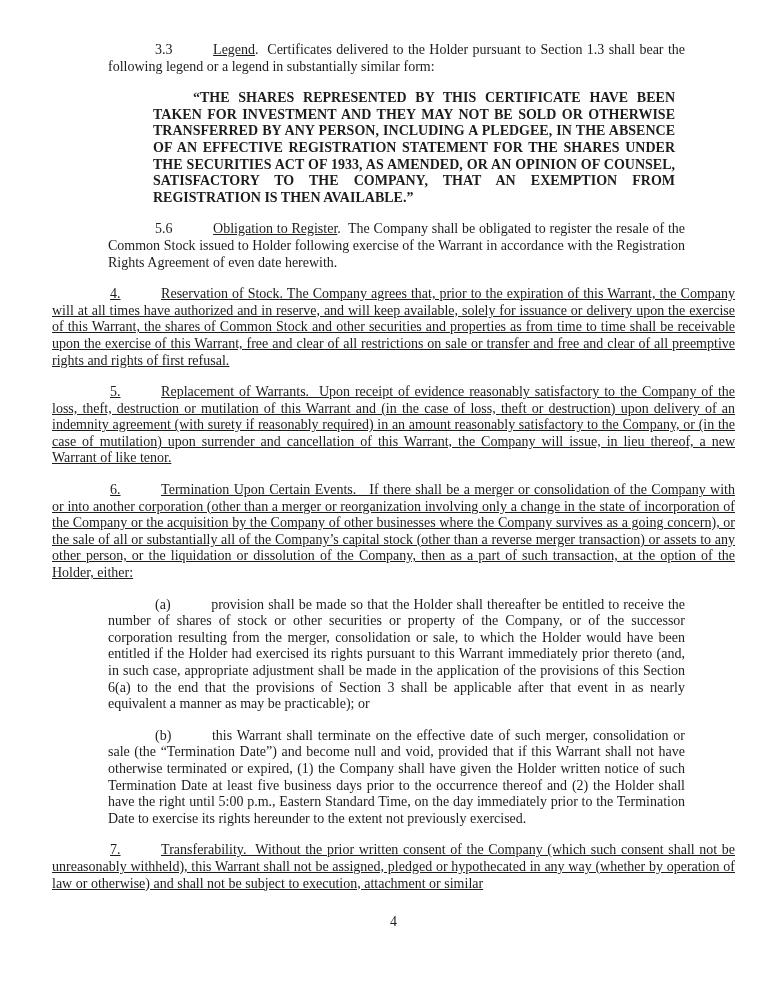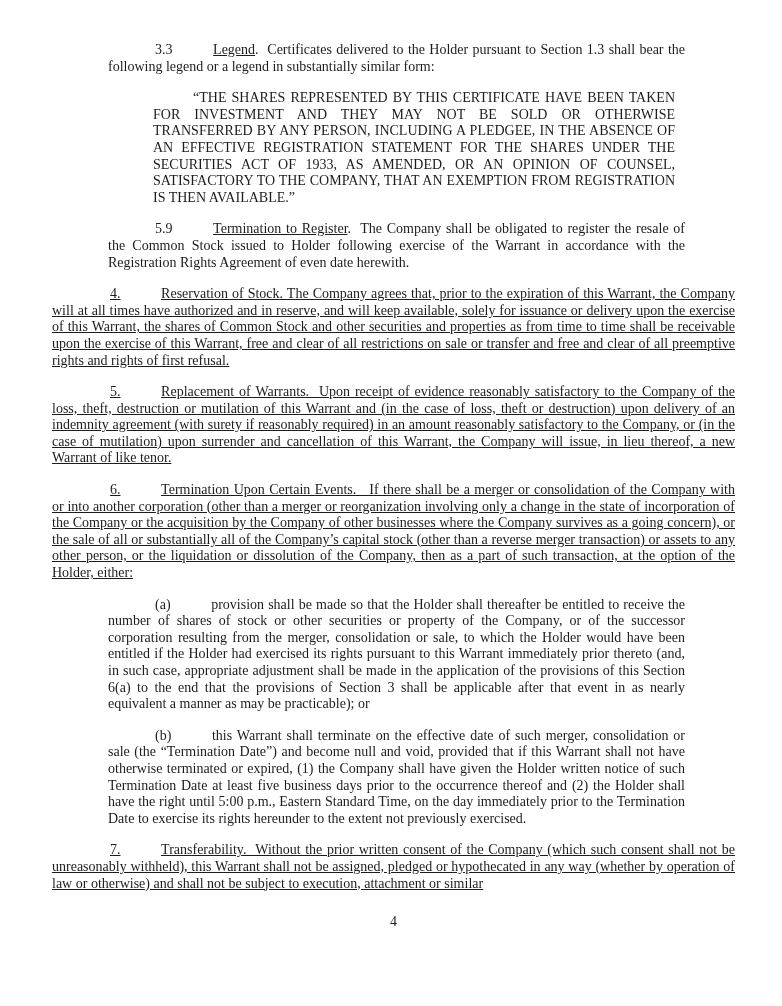--- a/index.html
+++ b/index.html
@@ -30,38 +30,39 @@
   p.l1 {
     margin-left: 56px;
     margin-right: 50px;
     text-indent: 47px;
   }
   
   p.quote {
     margin-left: 101px;
     margin-right: 60px;
     text-indent: 40px;
+    font-weight: bold;
   }
   .num { margin-right: 2.9em; }
   .head { text-decoration: underline; }
   .footer {
     margin-top: 22px;
     text-align: center;
   }
 </style>
 </head>
 <body>
 
 <div class="page">
 
   <p class="para l1"><span class="num">3.3</span><span class="head">Legend</span><span>.&nbsp; Certificates delivered to the Holder pursuant to Section 1.3 shall bear the following legend or a legend in substantially similar form:</span></p>
 
   <p class="para quote"><span>“THE SHARES REPRESENTED BY THIS CERTIFICATE HAVE BEEN TAKEN FOR INVESTMENT AND THEY MAY NOT BE SOLD OR OTHERWISE TRANSFERRED BY ANY PERSON, INCLUDING A PLEDGEE, IN THE ABSENCE OF AN EFFECTIVE REGISTRATION STATEMENT FOR THE SHARES UNDER THE SECURITIES ACT OF 1933, AS AMENDED, OR AN OPINION OF COUNSEL, SATISFACTORY TO THE COMPANY, THAT AN EXEMPTION FROM REGISTRATION IS THEN AVAILABLE.”</span></p>
 
-  <p class="para l1"><span class="num">5.9</span><span class="head">Termination to Register</span><span>.&nbsp; The Company shall be obligated to register the resale of the Common Stock issued to Holder following exercise of the Warrant in accordance with the Registration Rights Agreement of even date herewith.</span></p>
+  <p class="para l1"><span class="num">5.6</span><span class="head">Obligation to Register</span><span>.&nbsp; The Company shall be obligated to register the resale of the Common Stock issued to Holder following exercise of the Warrant in accordance with the Registration Rights Agreement of even date herewith.</span></p>
 
   <p class="para l0"><span class="num">4.</span><span class="head">Reservation of Stock</span><span>. The Company agrees that, prior to the expiration of this Warrant, the Company will at all times have authorized and in reserve, and will keep available, solely for issuance or delivery upon the exercise of this Warrant, the shares of Common Stock and other securities and properties as from time to time shall be receivable upon the exercise of this Warrant, free and clear of all restrictions on sale or transfer and free and clear of all preemptive rights and rights of first refusal.</span></p>
 
   <p class="para l0"><span class="num">5.</span><span class="head">Replacement of Warrants</span><span>.&nbsp; Upon receipt of evidence reasonably satisfactory to the Company of the loss, theft, destruction or mutilation of this Warrant and (in the case of loss, theft or destruction) upon delivery of an indemnity agreement (with surety if reasonably required) in an amount reasonably satisfactory to the Company, or (in the case of mutilation) upon surrender and cancellation of this Warrant, the Company will issue, in lieu thereof, a new Warrant of like tenor.</span></p>
 
   <p class="para l0"><span class="num">6.</span><span class="head">Termination Upon Certain Events</span><span>.&nbsp;&nbsp; If there shall be a merger or consolidation of the Company with or into another corporation (other than a merger or reorganization involving only a change in the state of incorporation of the Company or the acquisition by the Company of other businesses where the Company survives as a going concern), or the sale of all or substantially all of the Company’s capital stock (other than a reverse merger transaction) or assets to any other person, or the liquidation or dissolution of the Company, then as a part of such transaction, at the option of the Holder, either:</span></p>
 
   <p class="para l1"><span class="num">(a)</span><span>provision shall be made so that the Holder shall thereafter be entitled to receive the number of shares of stock or other securities or property of the Company, or of the successor corporation resulting from the merger, consolidation or sale, to which the Holder would have been entitled if the Holder had exercised its rights pursuant to this Warrant immediately prior thereto (and, in such case, appropriate adjustment shall be made in the application of the provisions of this Section 6(a) to the end that the provisions of Section 3 shall be applicable after that event in as nearly equivalent a manner as may be practicable); or</span></p>
 
   <p class="para l1"><span class="num">(b)</span><span>this Warrant shall terminate on the effective date of such merger, consolidation or sale (the “Termination Date”) and become null and void, provided that if this Warrant shall not have otherwise terminated or expired, (1) the Company shall have given the Holder written notice of such Termination Date at least five business days prior to the occurrence thereof and (2) the Holder shall have the right until 5:00 p.m., Eastern Standard Time, on the day immediately prior to the Termination Date to exercise its rights hereunder to the extent not previously exercised.</span></p>

